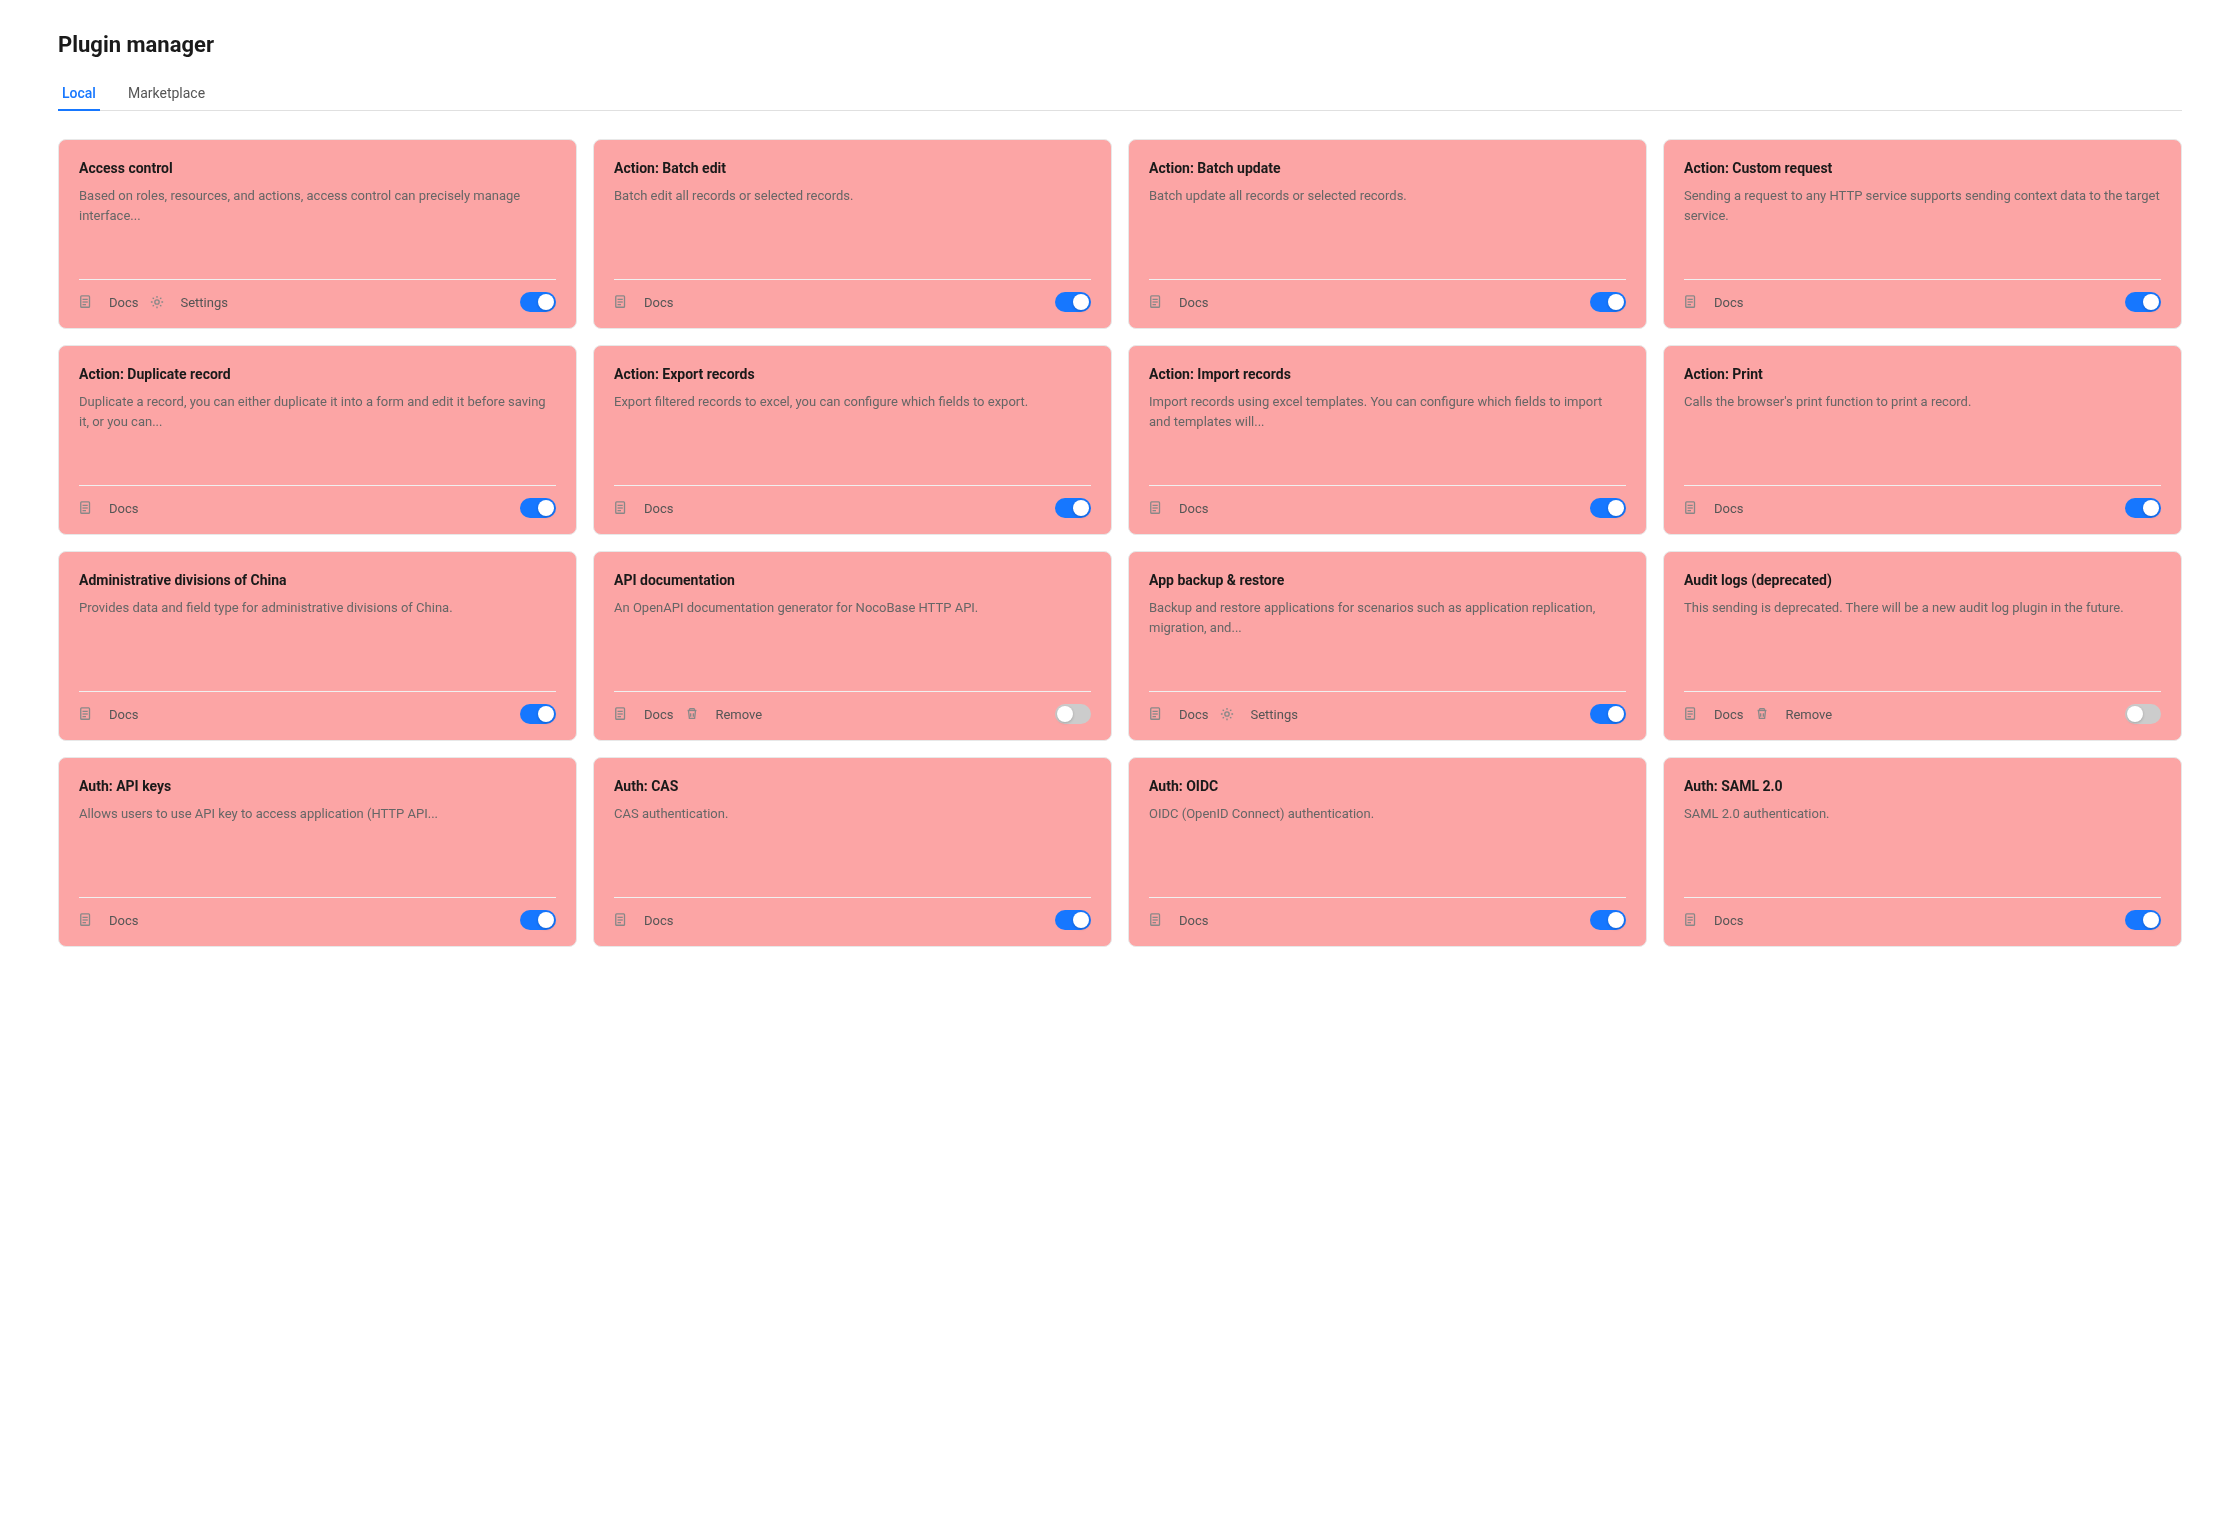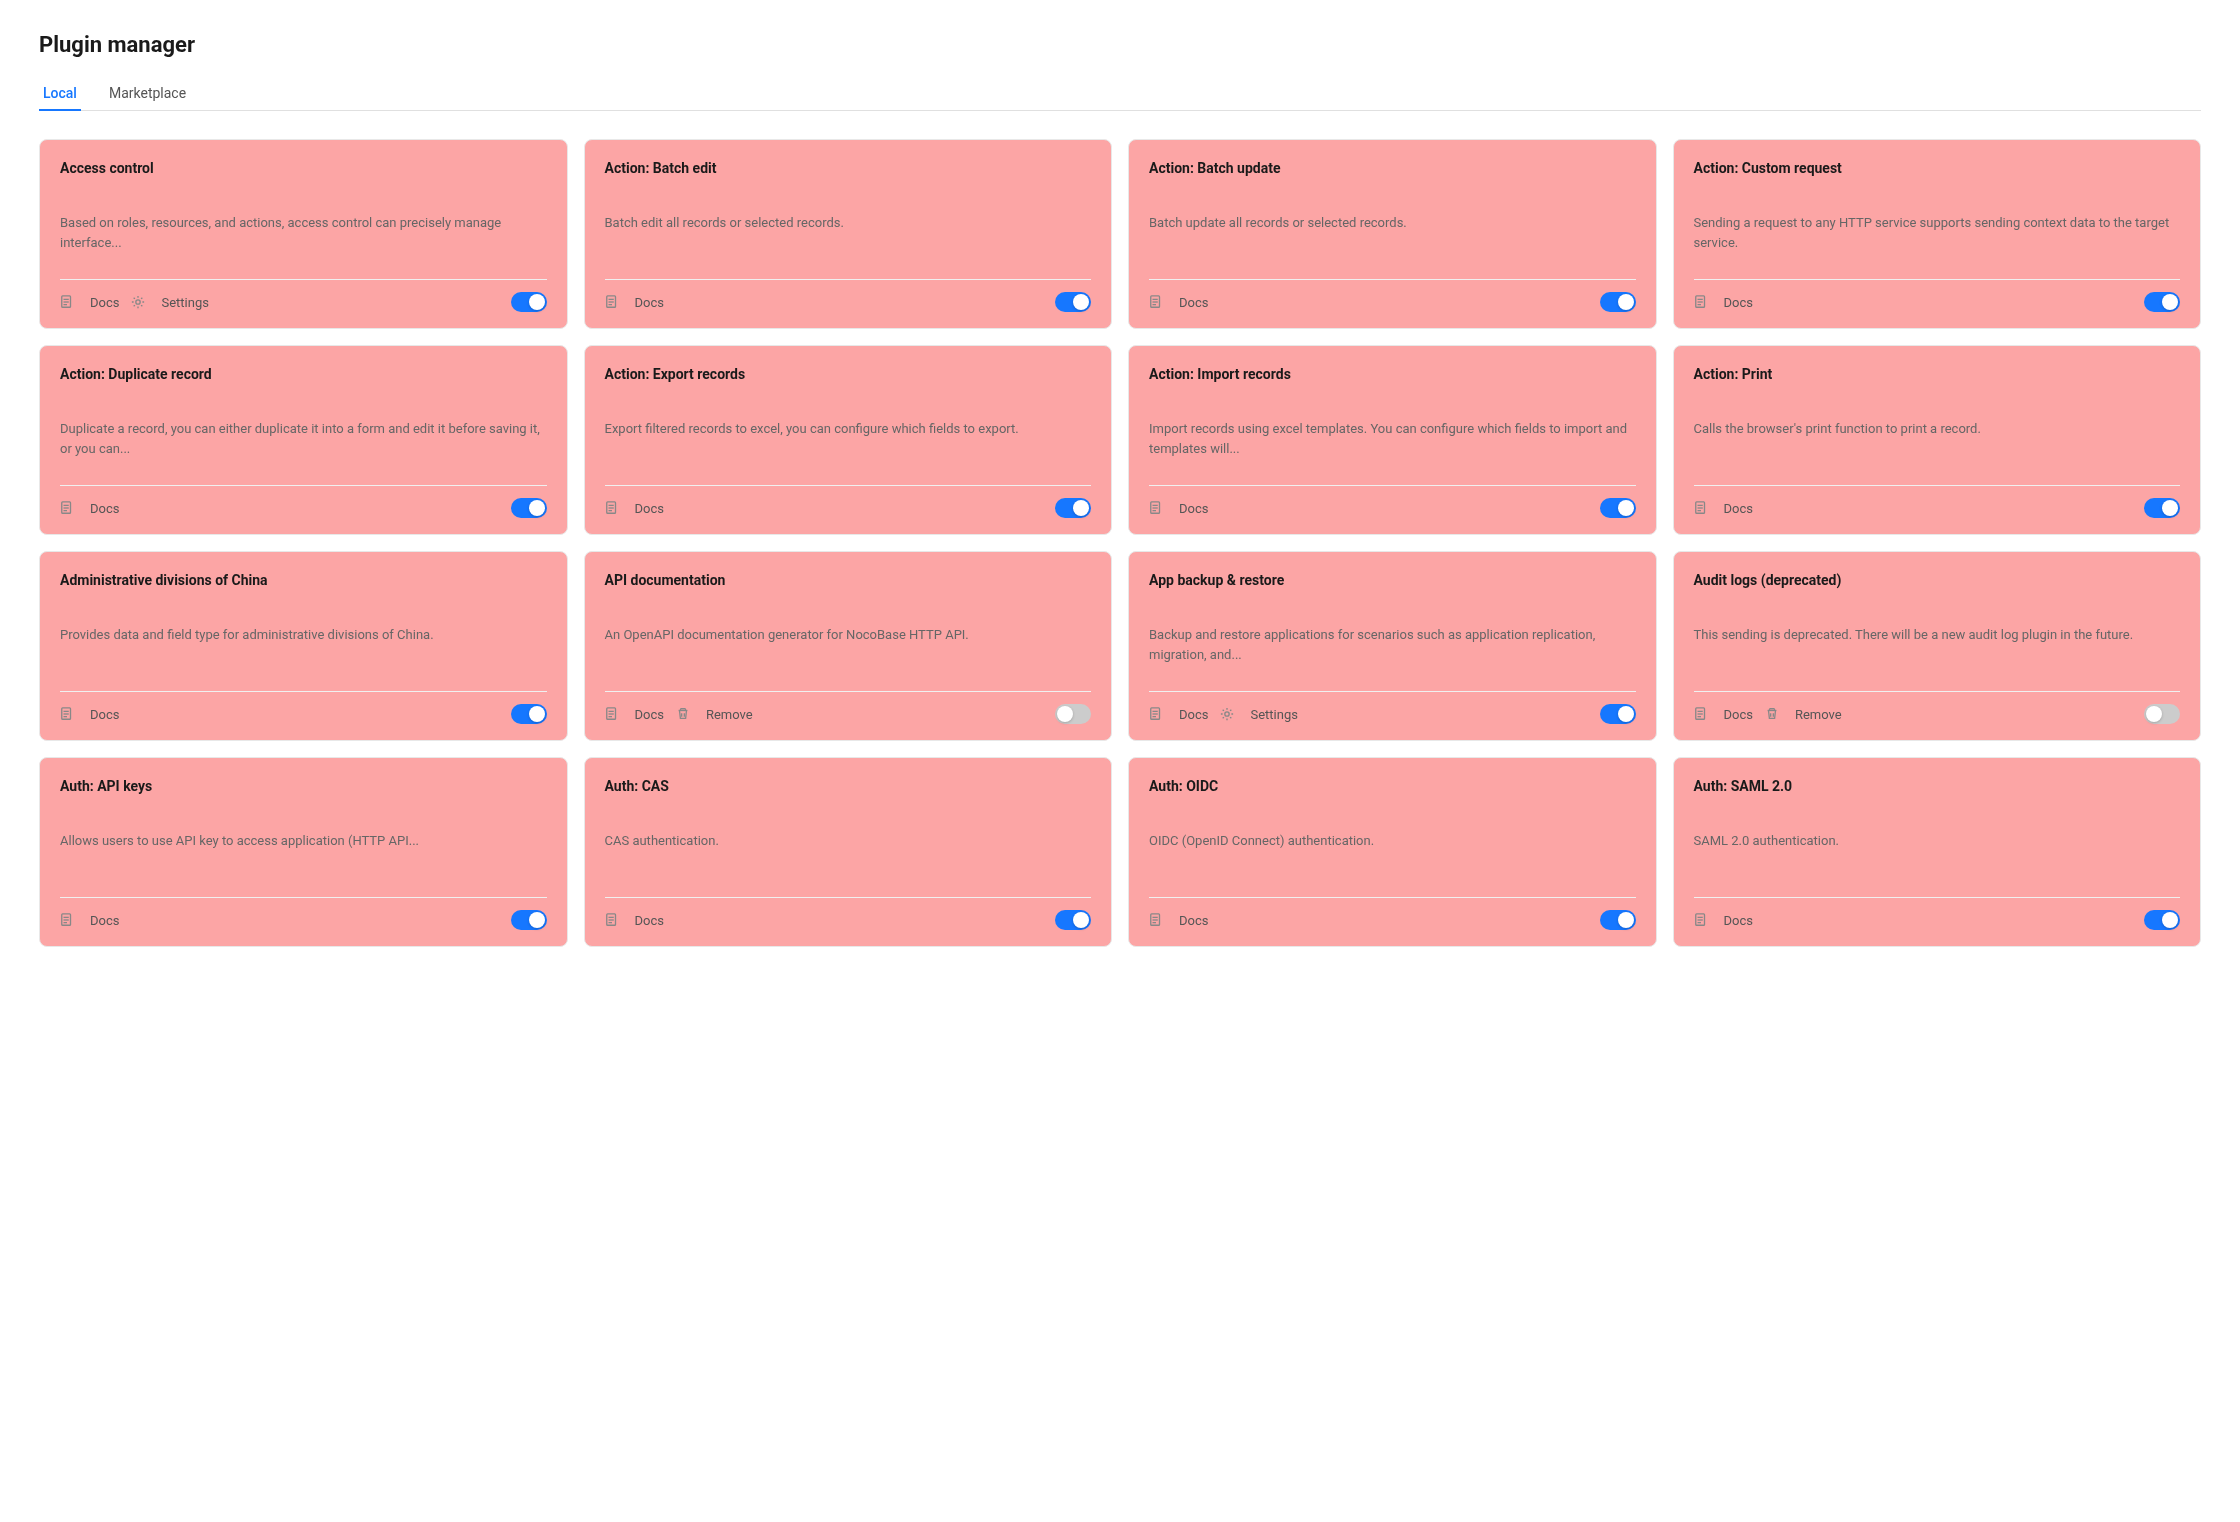--- a/index.html
+++ b/index.html
@@ -5,21 +5,21 @@
     * { box-sizing: border-box; margin: 0; padding: 0; }
     body {
       font-family: -apple-system, BlinkMacSystemFont, 'Segoe UI', Roboto, sans-serif;
       background: #f5f5f5;
       color: #333;
       font-size: 14px;
     }
     .page {
       background: #fff;
       min-height: 100vh;
-      padding: 32px 39px;
+      padding: 32px 58px;
     }
     .page-title {
       font-size: 22px;
       font-weight: 700;
       color: #1a1a1a;
       margin-bottom: 20px;
     }
     .tabs {
       display: flex;
       border-bottom: 1px solid #e0e0e0;
@@ -59,21 +59,20 @@
       font-size: 14px;
       font-weight: 700;
       color: #1a1a1a;
       margin-bottom: 10px;
     }
     .card-desc {
       font-size: 13px;
       color: #666;
       line-height: 1.5;
       flex: 1;
-      margin-top: 27px;
     }
     .card-footer {
       display: flex;
       align-items: center;
       margin-top: 14px;
       padding-top: 12px;
       border-top: 1px solid #f0f0f0;
       gap: 12px;
     }
     .footer-link {

